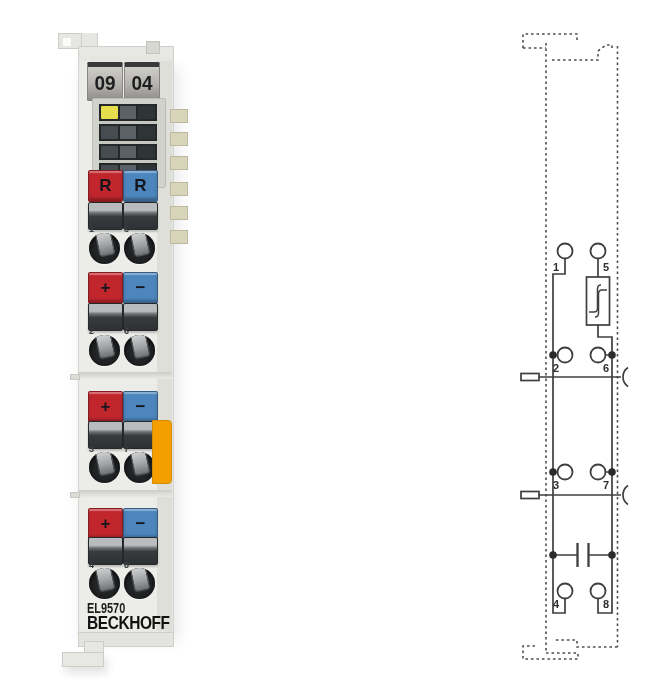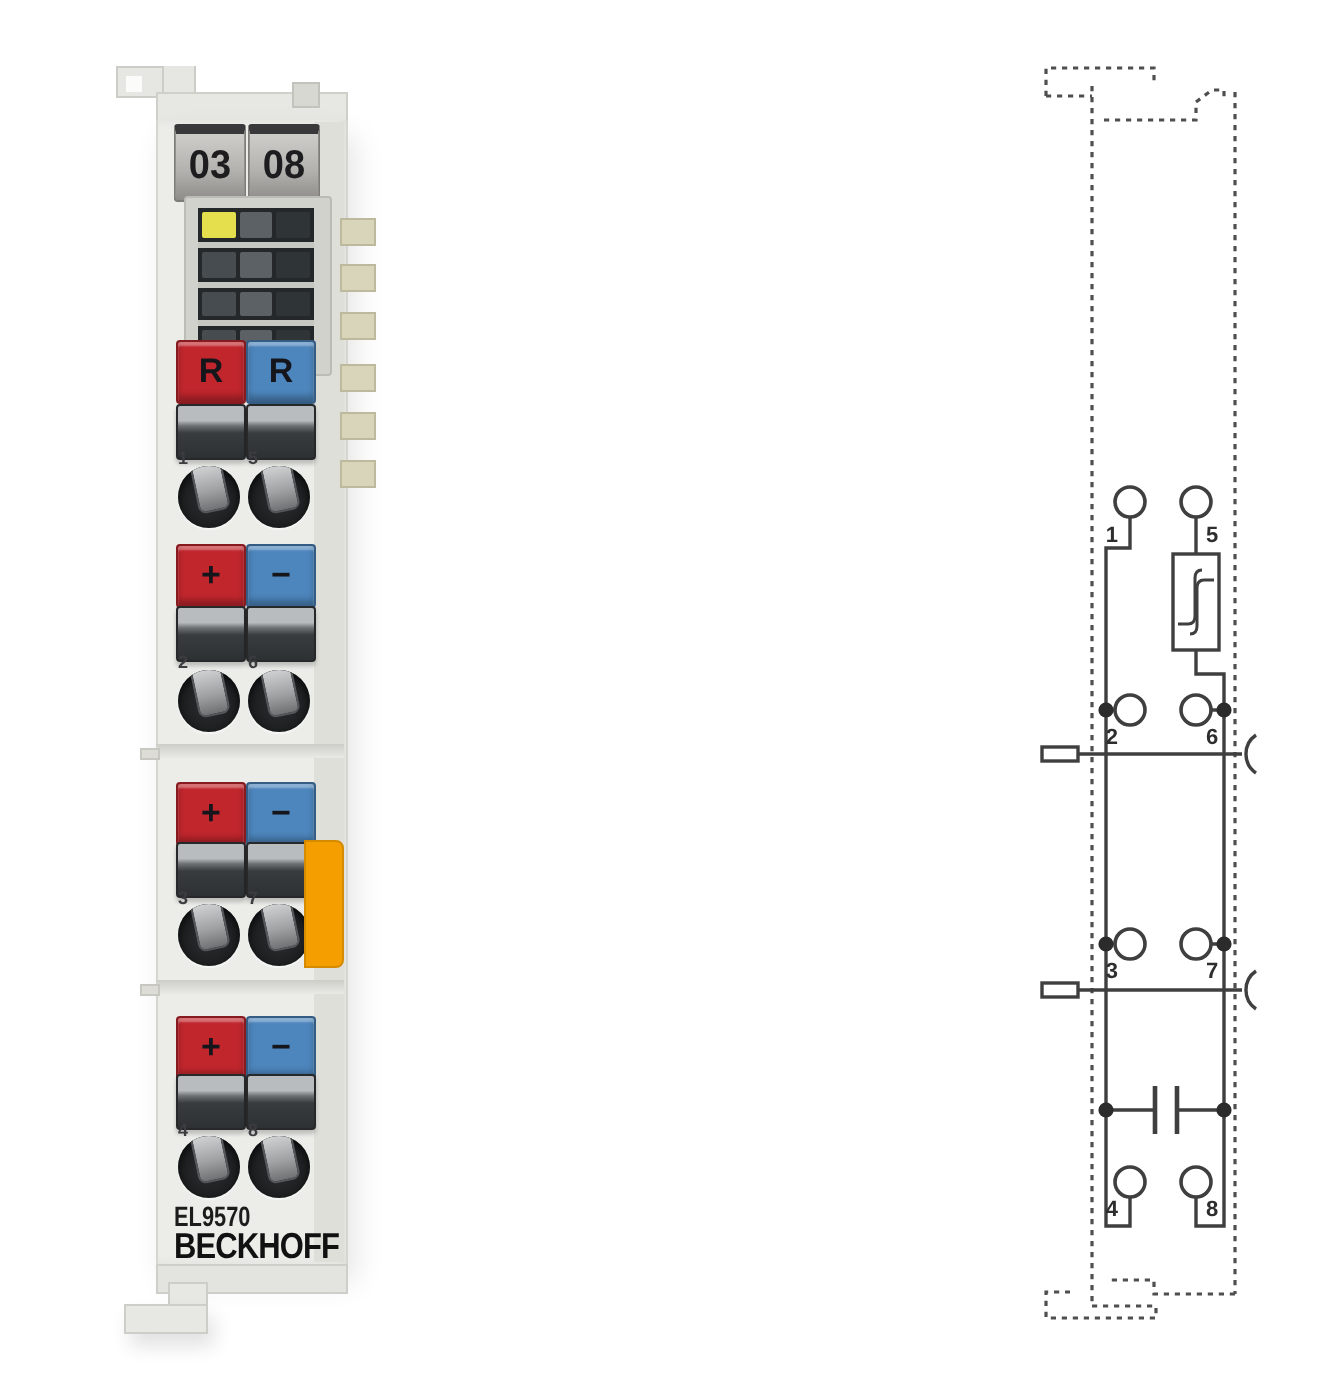--- a/index.html
+++ b/index.html
@@ -82,24 +82,24 @@
     <div class="abs recess"></div>
 
     <div class="abs ebus" style="top:109px;"></div>
     <div class="abs ebus" style="top:132px;"></div>
     <div class="abs ebus" style="top:156px;"></div>
     <div class="abs ebus" style="top:182px;"></div>
     <div class="abs ebus" style="top:206px;"></div>
     <div class="abs ebus" style="top:230px;"></div>
 
     <div class="abs slot-tab" style="left:86px;">
-      <span>03</span>
+      <span>09</span>
     </div>
     <div class="abs slot-tab" style="left:123px;">
-      <span>08</span>
+      <span>04</span>
     </div>
 
     <div class="abs led-frame"></div>
     <div class="abs led-panel">
       <div class="led-row">
         <div class="led-cell" style="background-color: rgb(230, 223, 77);"></div>
         <div class="led-cell c2"></div>
         <div class="led-cell c3"></div>
       </div>
       <div class="led-row">

